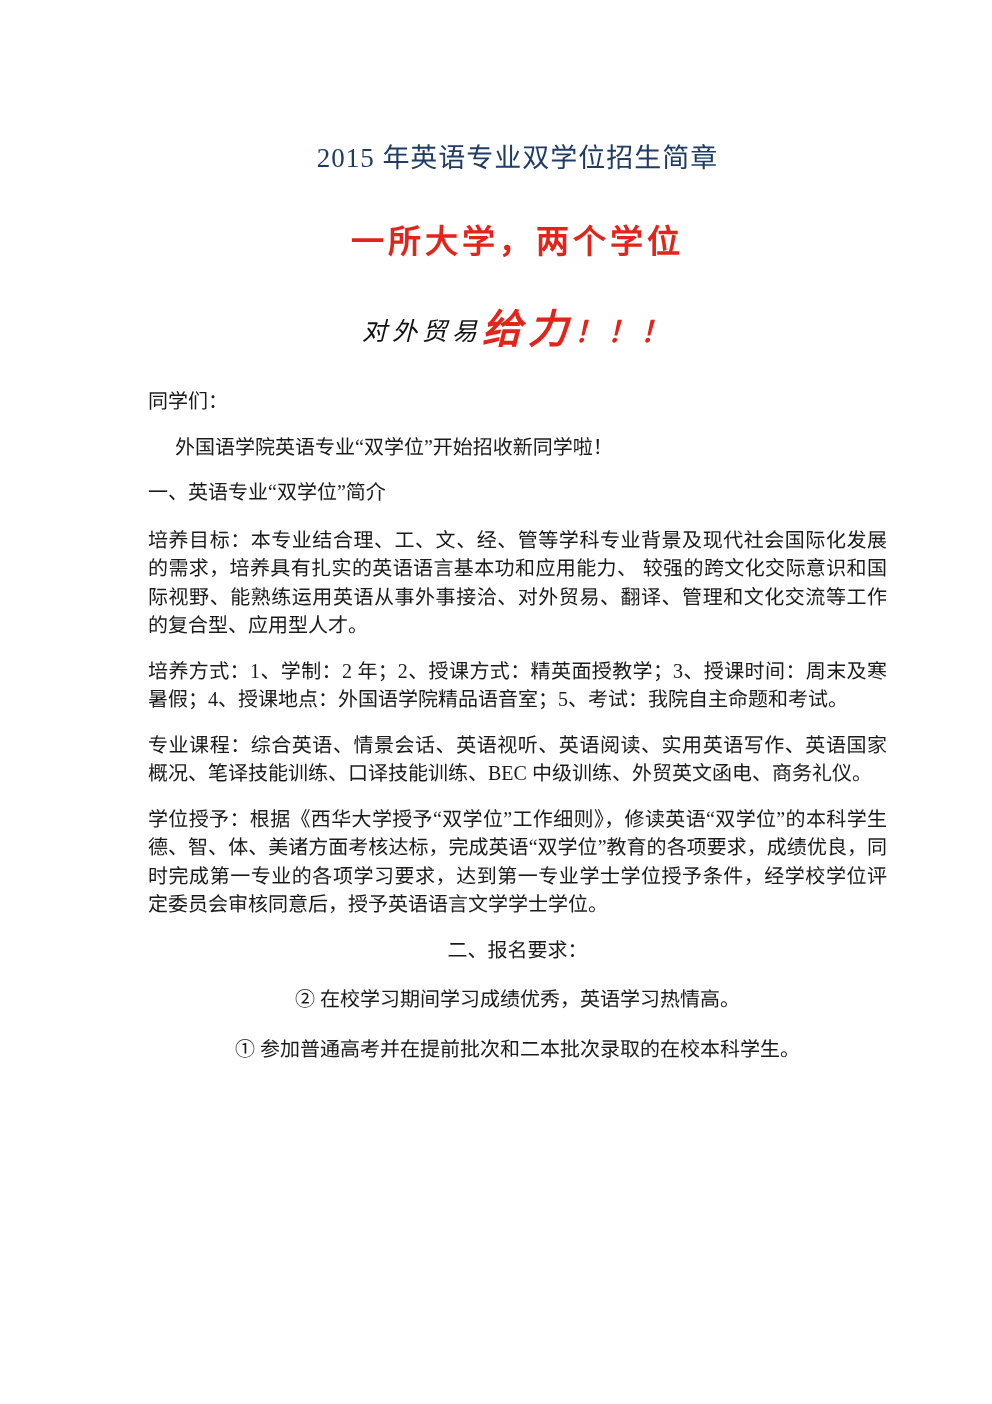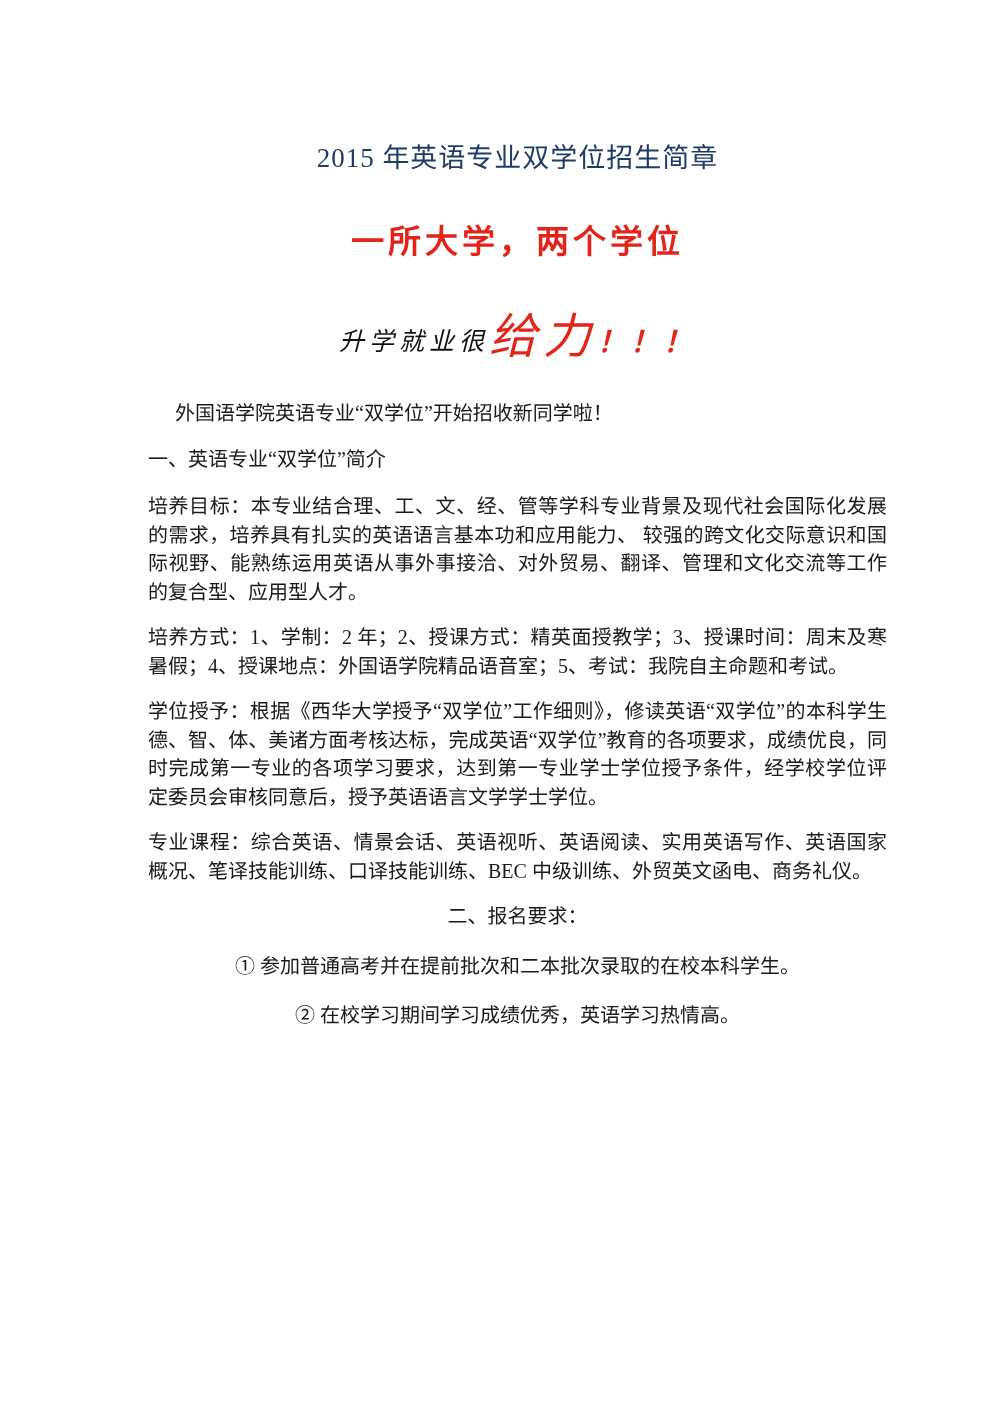--- a/index.html
+++ b/index.html
@@ -43,23 +43,23 @@
     white-space: nowrap;
     font-style: italic;
   }
   .slogan2 .prefix {
     font-size: 25px;
     letter-spacing: 5px;
     color: #111111;
     vertical-align: 3px;
   }
   .slogan2 .highlight {
-    font-size: 48px;
+    font-size: 40px;
     letter-spacing: 6px;
-    font-weight: normal;
+    font-weight: bold;
     color: var(--accent-red, #e2241b);
   }
   .slogan2 .exclaim {
     font-size: 29px;
     letter-spacing: 4px;
     font-weight: bold;
     color: var(--accent-red, #e2241b);
     vertical-align: 1px;
   }
   .body-text p {
@@ -85,39 +85,40 @@
 </head>
 <body>
 
 <div class="page" style="--title-blue: #1f3c64; --accent-red: #e2241b;">
 
   <h1 class="doc-title">2015 年英语专业双学位招生简章</h1>
 
   <div class="slogan1">一所大学，两个学位</div>
 
   <div class="slogan2">
-    <span class="prefix">升学就业很</span><span class="highlight">给力</span><span class="exclaim">！！！</span>
+    <span class="prefix">对外贸易</span><span class="highlight">给力</span><span class="exclaim">！！！</span>
   </div>
 
   <div class="body-text">
 
+    <p>同学们：</p>
 
     <p class="indent">外国语学院英语专业“双学位”开始招收新同学啦！</p>
 
 
     <p class="heading">一、英语专业“双学位”简介</p>
 
     <p>培养目标：本专业结合理、工、文、经、管等学科专业背景及现代社会国际化发展的需求，培养具有扎实的英语语言基本功和应用能力、 较强的跨文化交际意识和国际视野、能熟练运用英语从事外事接洽、对外贸易、翻译、管理和文化交流等工作的复合型、应用型人才。</p>
 
     <p>培养方式：1、学制：2 年；2、授课方式：精英面授教学；3、授课时间：周末及寒暑假；4、授课地点：外国语学院精品语音室；5、考试：我院自主命题和考试。</p>
 
+    <p>专业课程：综合英语、情景会话、英语视听、英语阅读、实用英语写作、英语国家概况、笔译技能训练、口译技能训练、BEC 中级训练、外贸英文函电、商务礼仪。</p>
+
     <p>学位授予：根据《西华大学授予“双学位”工作细则》，修读英语“双学位”的本科学生德、智、体、美诸方面考核达标，完成英语“双学位”教育的各项要求，成绩优良，同时完成第一专业的各项学习要求，达到第一专业学士学位授予条件，经学校学位评定委员会审核同意后，授予英语语言文学学士学位。</p>
-
-    <p>专业课程：综合英语、情景会话、英语视听、英语阅读、实用英语写作、英语国家概况、笔译技能训练、口译技能训练、BEC 中级训练、外贸英文函电、商务礼仪。</p>
 
     <p class="heading req-item">二、报名要求：</p>
 
+    <p class="req-item">②  在校学习期间学习成绩优秀，英语学习热情高。</p>
+
     <p class="req-item">①  参加普通高考并在提前批次和二本批次录取的在校本科学生。</p>
-
-    <p class="req-item">②  在校学习期间学习成绩优秀，英语学习热情高。</p>
 
   </div>
 </div>
 
 </body></html>

